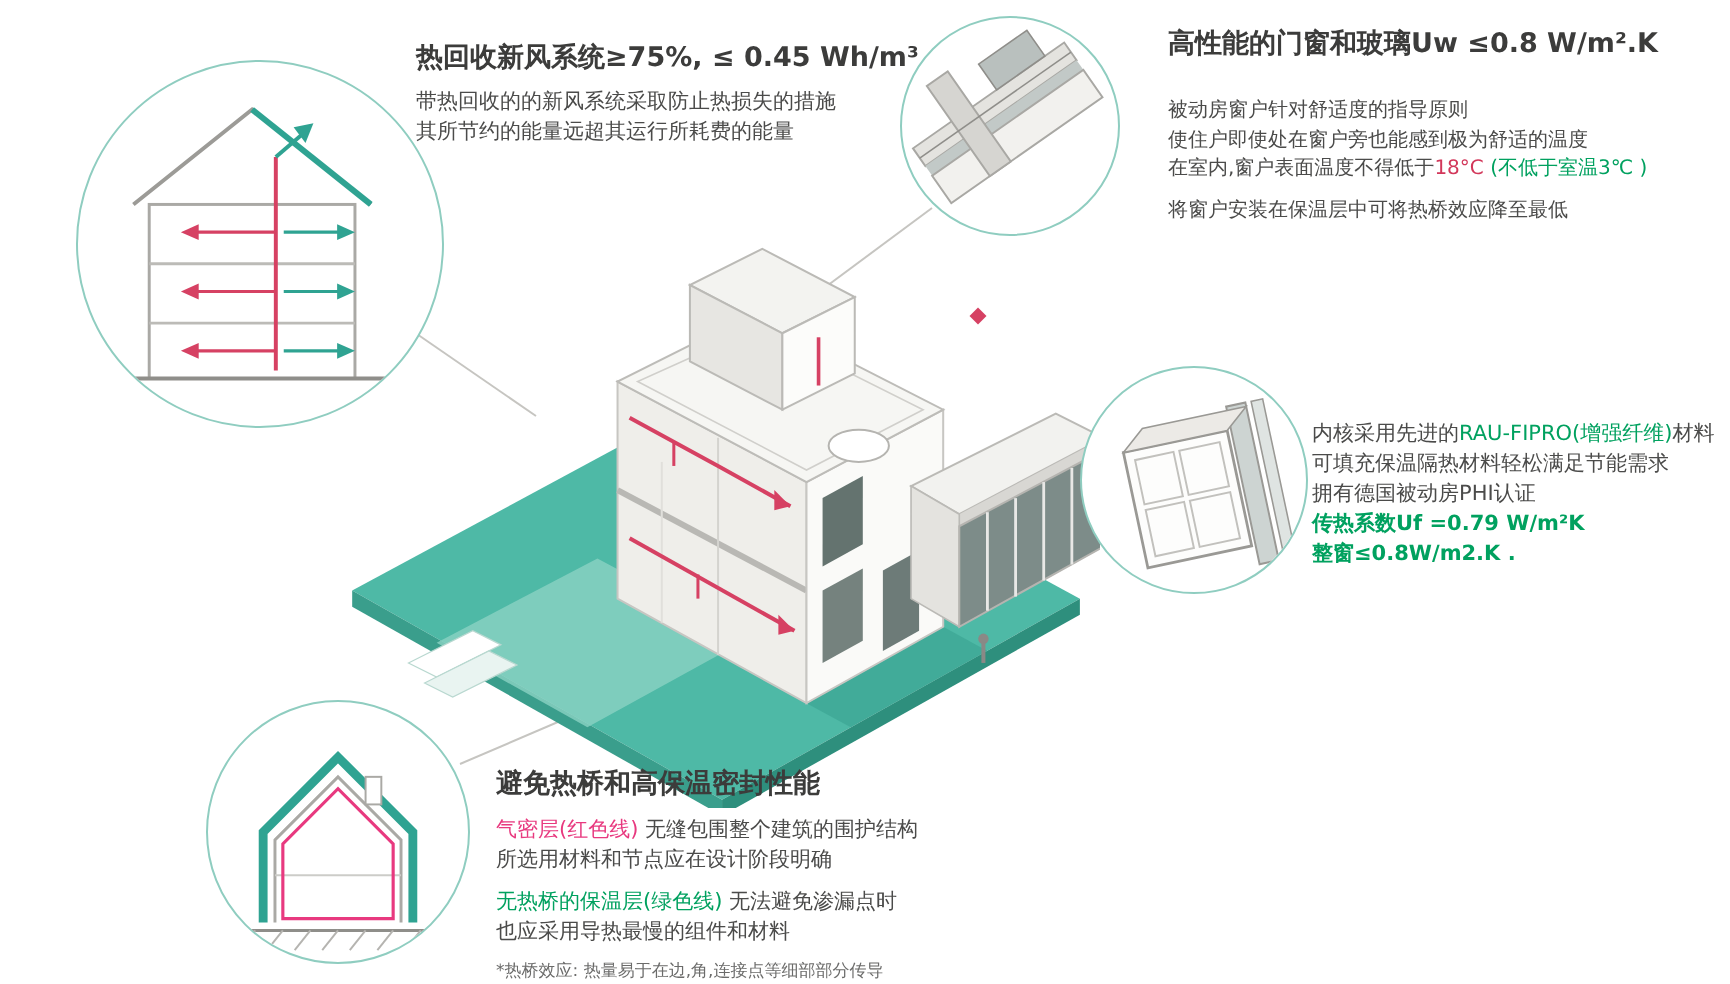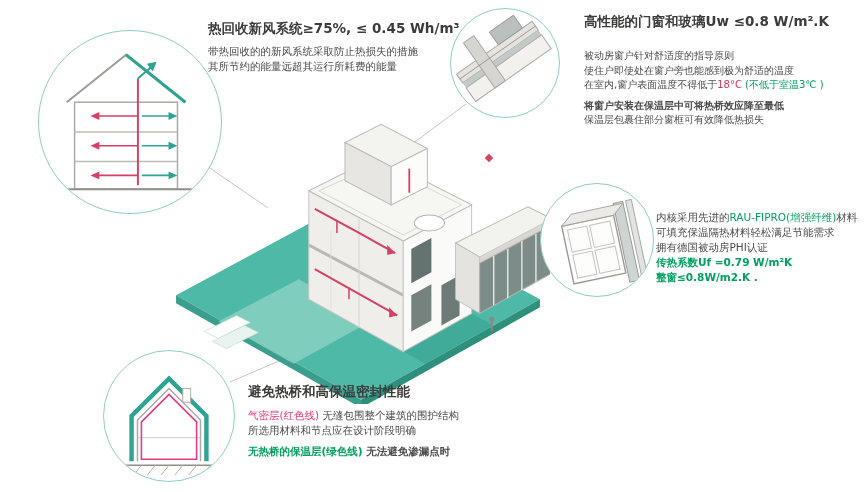--- a/index.html
+++ b/index.html
@@ -7,21 +7,21 @@
     position:relative;width:865px;height:492px;background:#ffffff;overflow:hidden;
     font-family:"DejaVu Sans",sans-serif;color:#3c3c3b;
   }
   .abs{position:absolute;}
   .title{font-size:13.5px;font-weight:bold;color:#3c3c3b;letter-spacing:0;}
   .body{font-size:10.5px;color:#4b4b4a;line-height:15px;white-space:nowrap;}
   .body-sm{font-size:8.5px;color:#6b6b6a;line-height:12px;white-space:nowrap;}
   .green{color:#00a15f;}
   .pink{color:#e8397f;}
   .red{color:#d2375a;}
-  .gap-top{margin-top:6px;font-weight:bold;}
+  .gap-top{margin-top:6px;}
   .circle{
     position:absolute;border-radius:50%;background:#ffffff;
     border:1.5px solid #8fcdc0;box-sizing:border-box;overflow:hidden;
   }
   .circle svg{display:block;width:100%;height:100%;}
   svg{shape-rendering:geometricPrecision;}
 </style>
 </head>
 <body>
 
@@ -173,34 +173,35 @@
     <div class="body">其所节约的能量远超其运行所耗费的能量</div>
   </div>
 
   <div class="abs" style="left:584px;top:13px;width:278px;">
     <div class="title">高性能的门窗和玻璃Uw ≤0.8 W/m².K</div>
     <div class="body" style="margin-top:18px;font-size:10px;line-height:14.5px;">
       <div>被动房窗户针对舒适度的指导原则</div>
       <div>使住户即使处在窗户旁也能感到极为舒适的温度</div>
       <div><span>在室内,窗户表面温度不得低于</span><span class="red">18°C</span><span class="green"> (不低于室温3℃ )</span></div>
       <div class="gap-top">将窗户安装在保温层中可将热桥效应降至最低</div>
-      <div>保温层包裹住部分窗框可有效降低热损失</div>
     </div>
   </div>
 
   <div class="abs body" style="left:656px;top:210px;width:212px;">
     <div><span>内核采用先进的</span><span class="green">RAU-FIPRO(增强纤维)</span><span>材料</span></div>
     <div>可填充保温隔热材料轻松满足节能需求</div>
     <div>拥有德国被动房PHI认证</div>
     <div class="green" style="font-weight:bold;">传热系数Uf =0.79 W/m²K</div>
     <div class="green" style="font-weight:bold;">整窗≤0.8W/m2.K .</div>
   </div>
 
   <div class="abs" style="left:248px;top:383px;width:400px;">
     <div class="title">避免热桥和高保温密封性能</div>
     <div class="body" style="margin-top:7px;">
       <div><span class="pink">气密层(红色线)</span><span> 无缝包围整个建筑的围护结构</span></div>
       <div>所选用材料和节点应在设计阶段明确</div>
       <div class="gap-top"><span class="green">无热桥的保温层(绿色线)</span><span> 无法避免渗漏点时</span></div>
+      <div>也应采用导热最慢的组件和材料</div>
     </div>
+    <div class="body-sm gap-top">*热桥效应: 热量易于在边,角,连接点等细部部分传导</div>
   </div>
 
 </div>
 
 </body></html>

